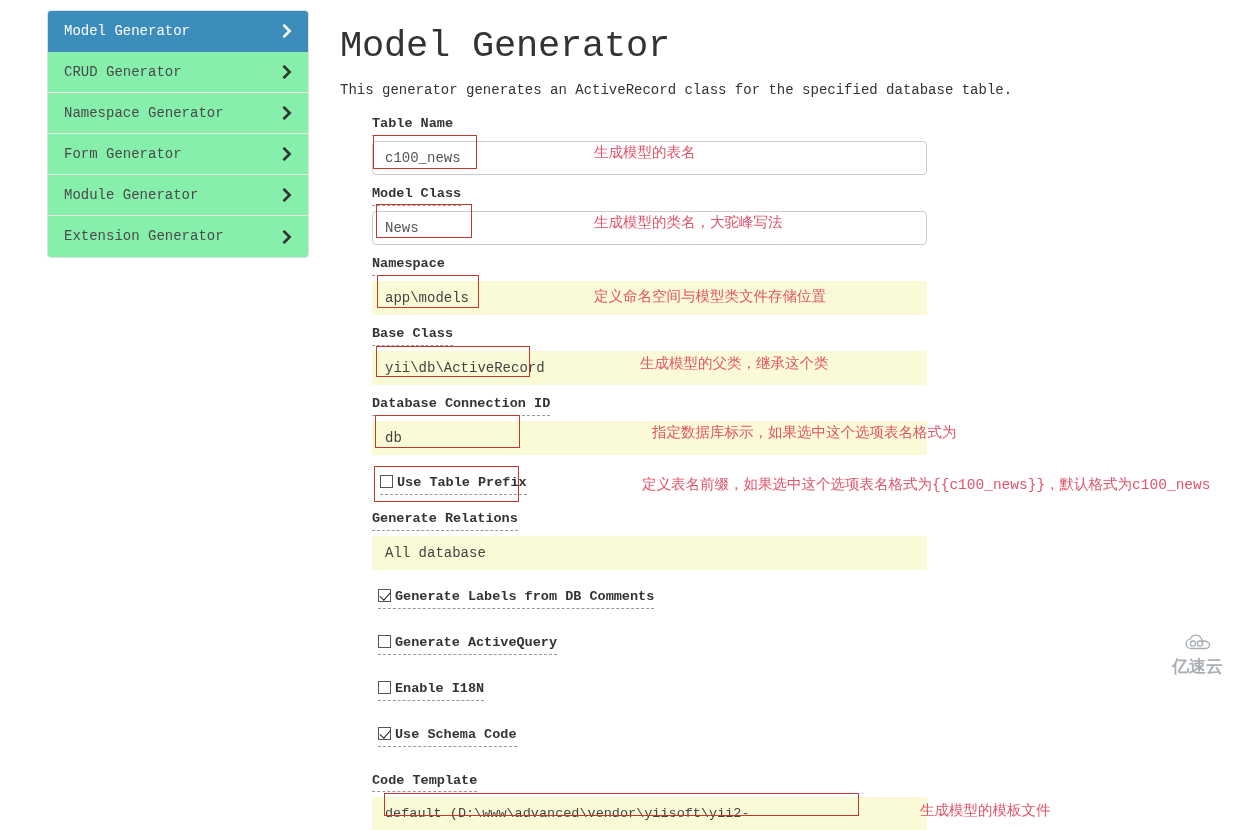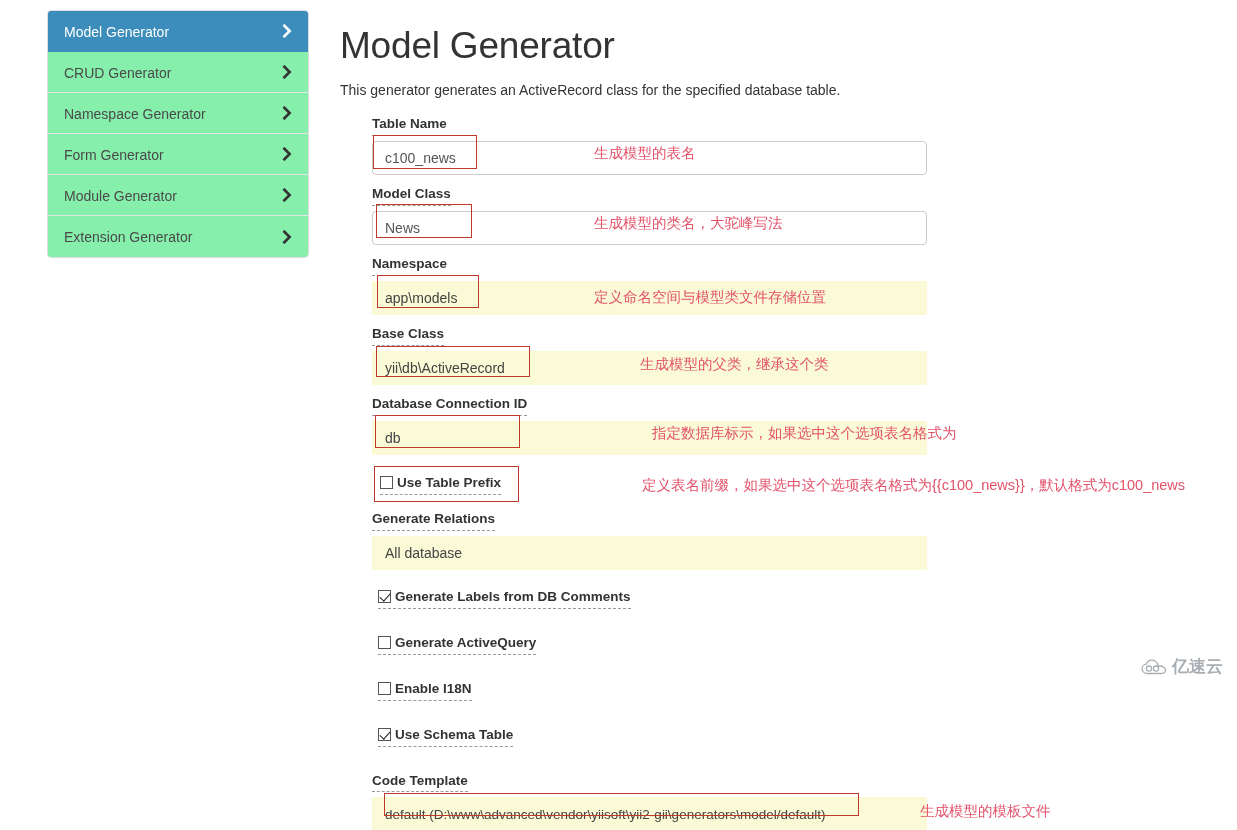--- a/index.html
+++ b/index.html
@@ -8,20 +8,21 @@
     margin: 0; padding: 0;
     width: 1237px; height: 830px;
     background: #ffffff;
     font-family: "Liberation Sans", sans-serif;
     overflow: hidden;
   }
   #page {
     position: relative;
     width: 1237px; height: 692px;
     background: #ffffff;
+    font-family: Liberation Mono, monospace;
   }
 
   
   .sidebar {
     position: absolute;
     left: 47px; top: 10px;
     width: 262px;
     border: 1px solid #dddddd;
     border-radius: 4px;
     background: #ffffff;
@@ -164,20 +165,21 @@
   
   .watermark {
     position: absolute;
     right: 14px; bottom: 14px;
     display: flex;
     align-items: center;
     gap: 5px;
     color: #9aa0a6;
     font-size: 17px;
     opacity: .85;
+    flex-direction: column;
   }
   .watermark svg { display: block; }
 </style>
 </head>
 <body>
 
 <div id="page">
 
   <nav class="sidebar">
 
@@ -324,21 +326,21 @@
       <label class="check-row" style="margin-left:6px;">
         <span class="check-inner">
           <span class="box"></span><span>Enable I18N</span>
         </span>
       </label>
     </div>
 
     <div class="form-group" style="margin-top:25px;">
       <label class="check-row" style="margin-left:6px;">
         <span class="check-inner">
-          <span class="box checked"></span><span>Use Schema Table</span>
+          <span class="box checked"></span><span>Use Schema Code</span>
         </span>
       </label>
     </div>
 
     <div class="form-group" style="margin-top:24px;">
       <label class="field-label">Code Template</label>
       <div class="control autofill">
         <span class="val" style="font-size:13.5px;">default (D:\www\advanced\vendor\yiisoft\yii2-gii\generators\model/default)</span>
       </div>
       <div class="redbox" style="left:12px;top:22px;width:475px;height:23px;"></div>

